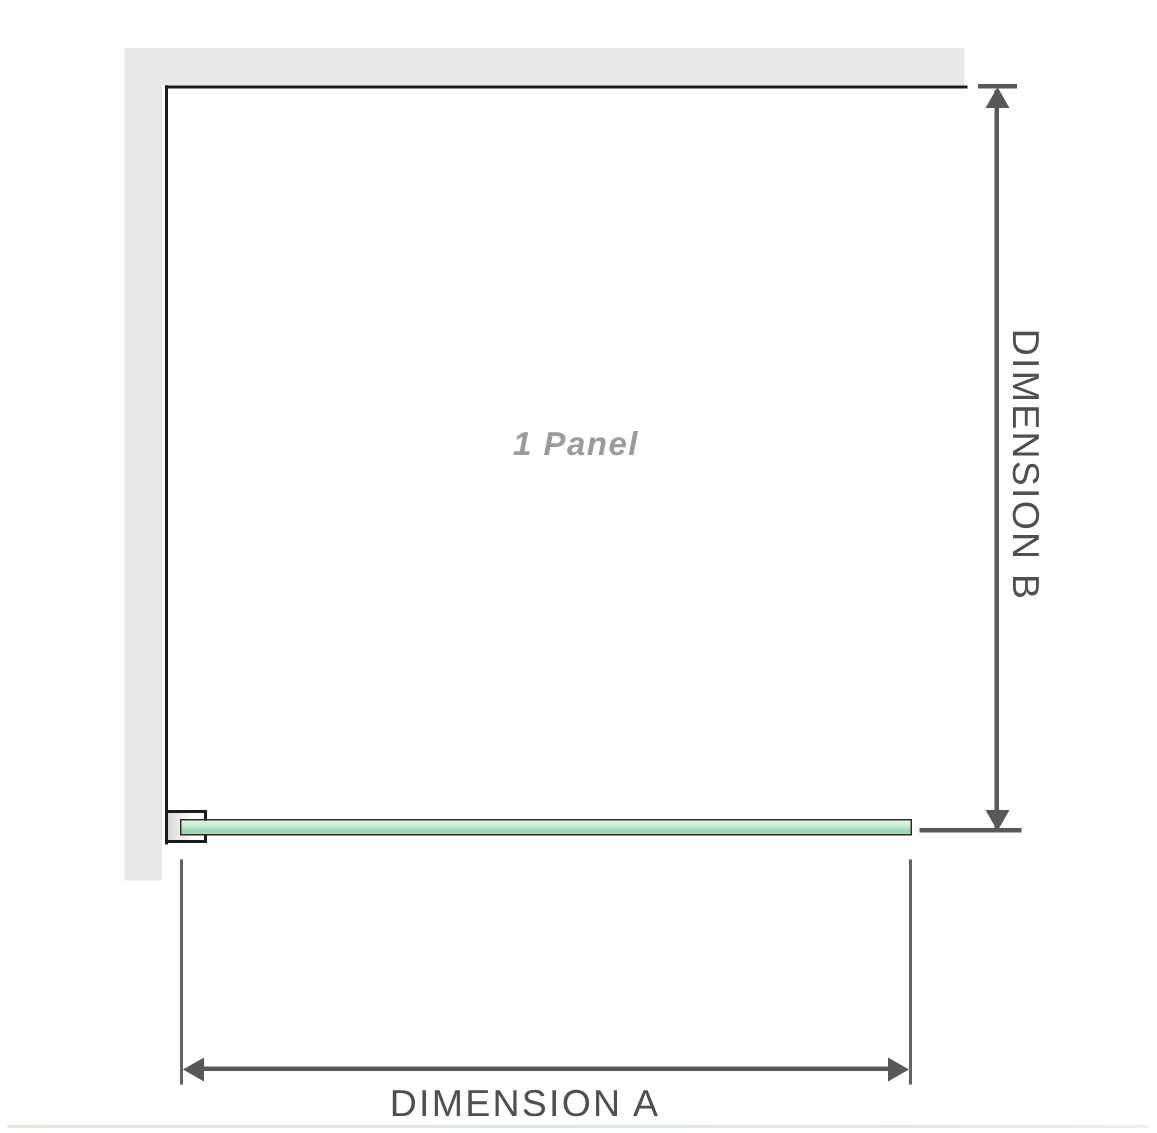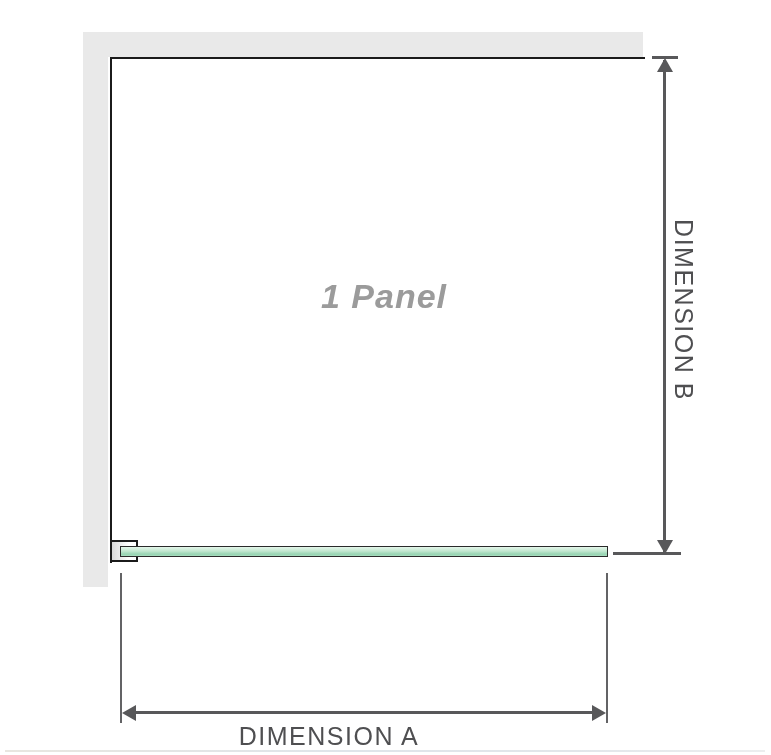--- a/index.html
+++ b/index.html
@@ -38,21 +38,21 @@
     border-top: 2px solid #1b1b1b;
     border-left: 2px solid #1b1b1b;
     background: transparent;
   }
 
   
   .panel-label {
     position: absolute;
     left: 384px; top: 296px;
     transform: translate(-50%, -50%);
-    font-size: 34px;
+    font-size: 22px;
     font-style: italic;
     font-weight: bold;
     letter-spacing: 1px;
     color: #9b9b9b;
     white-space: nowrap;
   }
 
   
   .wall-bracket {
     position: absolute;
@@ -141,21 +141,21 @@
   .arrow-right {
     position: absolute;
     left: 592px; top: 705px;
     width: 0; height: 0;
     border-top: 8px solid transparent;
     border-bottom: 8px solid transparent;
     border-left: 14px solid #58585a;
   }
   .dim-a-label {
     position: absolute;
-    left: 329px; top: 722px;
+    left: 350px; top: 722px;
     transform: translateX(-50%);
     font-size: 25px;
     letter-spacing: 1.5px;
     color: #4f4f51;
     white-space: nowrap;
   }
 
   
   .bottom-divider {
     position: absolute;

